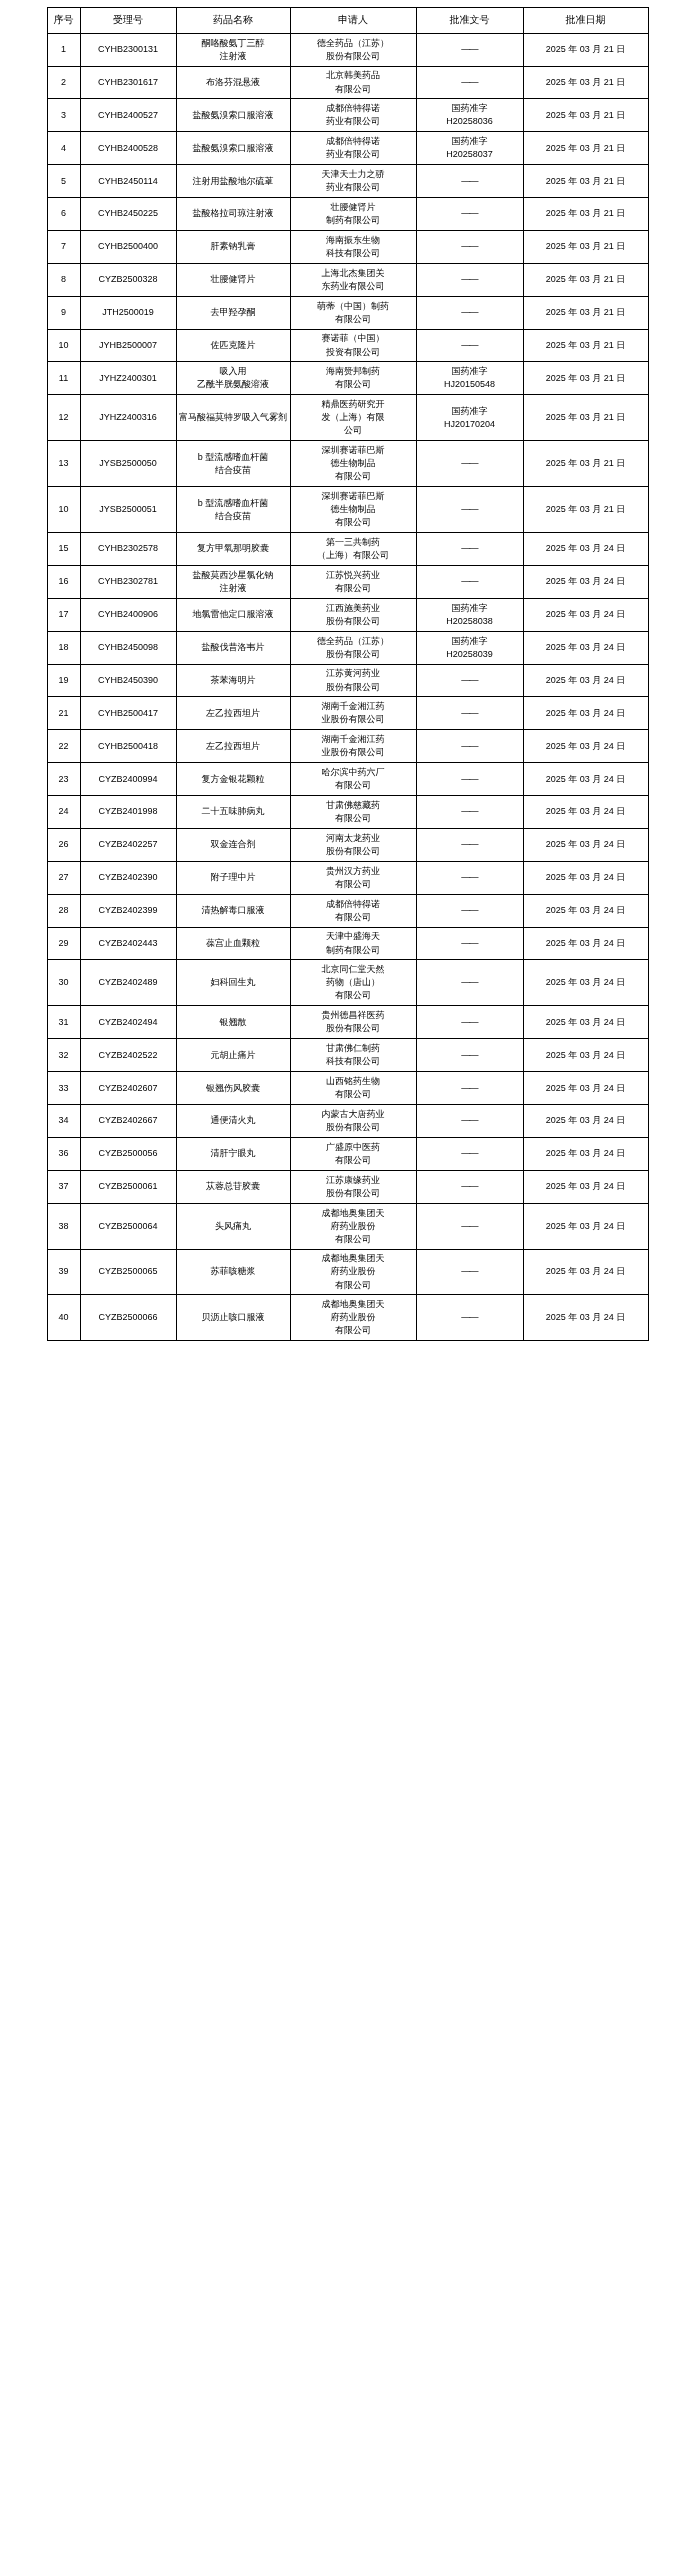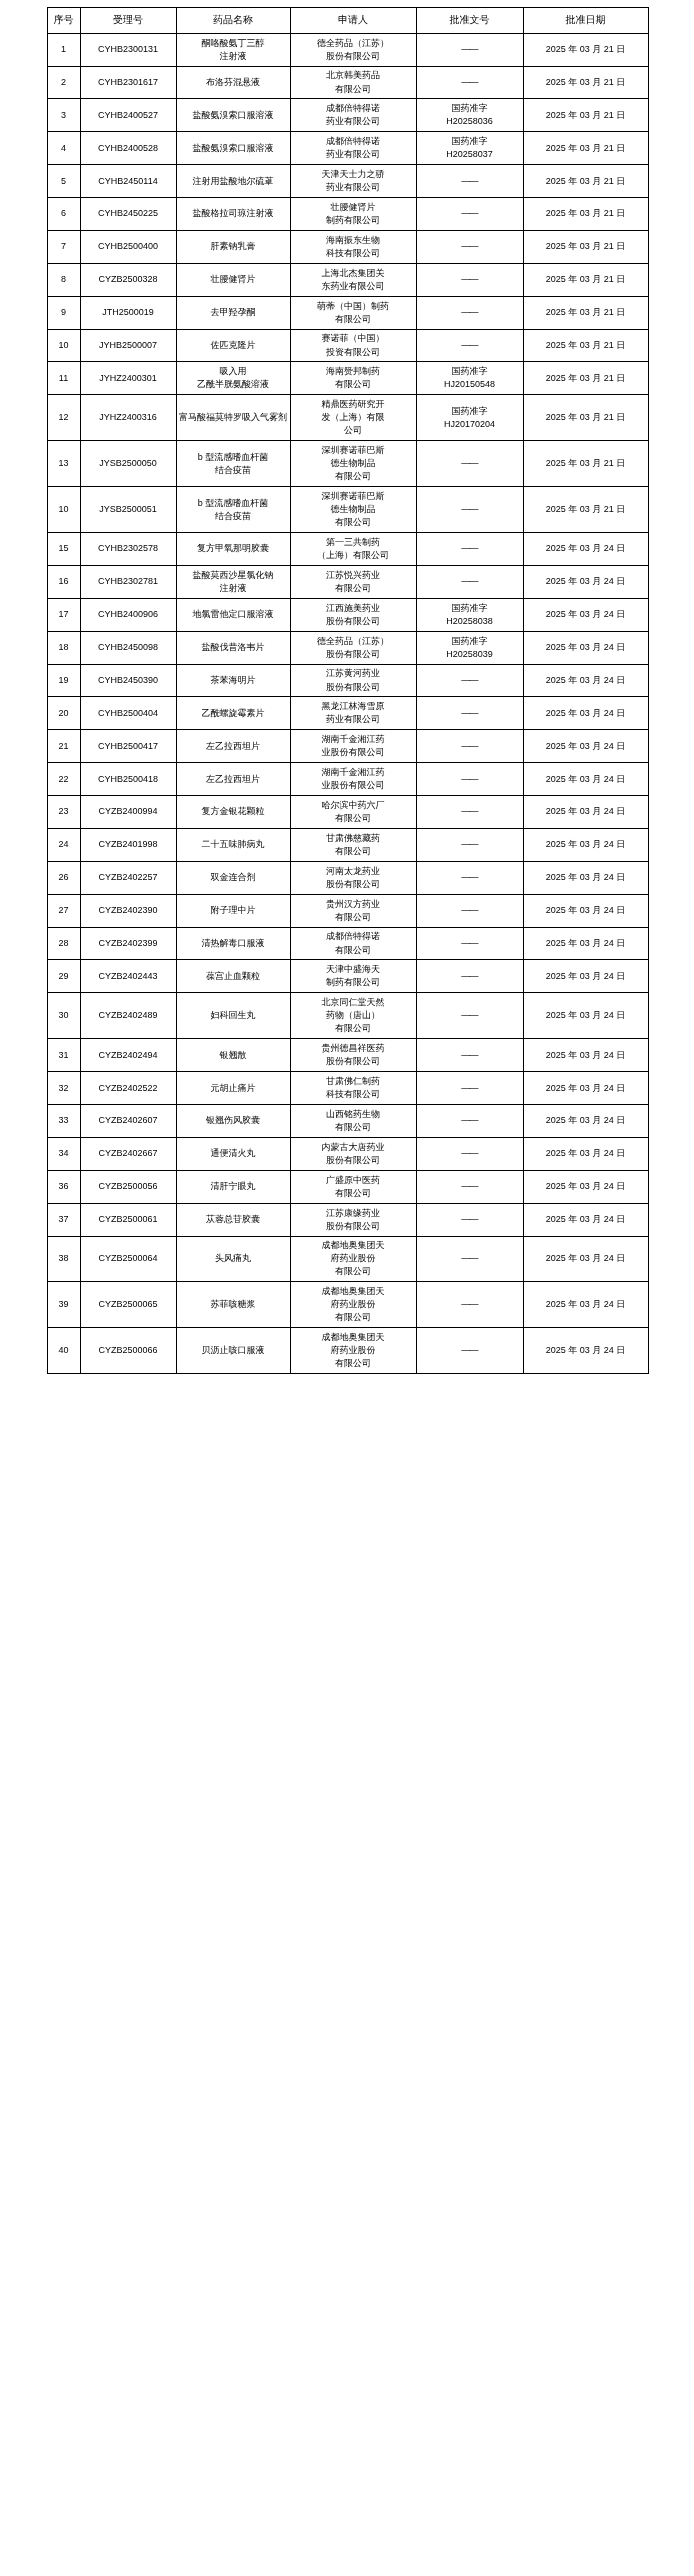--- a/index.html
+++ b/index.html
@@ -372,35 +372,20 @@
           <td class="cell-lines">
             <span>江苏黄河药业</span>
             <span>股份有限公司</span>
           </td>
           <td class="cell-lines">
             <span class="dash">——</span>
           </td>
           <td>2025 年 03 月 24 日</td>
         </tr>
         <tr>
-          <td>20</td>
-          <td>CYHB2500404</td>
-          <td class="cell-lines">
-            <span>乙酰螺旋霉素片</span>
-          </td>
-          <td class="cell-lines">
-            <span>黑龙江林海雪原</span>
-            <span>药业有限公司</span>
-          </td>
-          <td class="cell-lines">
-            <span class="dash">——</span>
-          </td>
-          <td>2025 年 03 月 24 日</td>
-        </tr>
-        <tr>
           <td>21</td>
           <td>CYHB2500417</td>
           <td class="cell-lines">
             <span>左乙拉西坦片</span>
           </td>
           <td class="cell-lines">
             <span>湖南千金湘江药</span>
             <span>业股份有限公司</span>
           </td>
           <td class="cell-lines">

